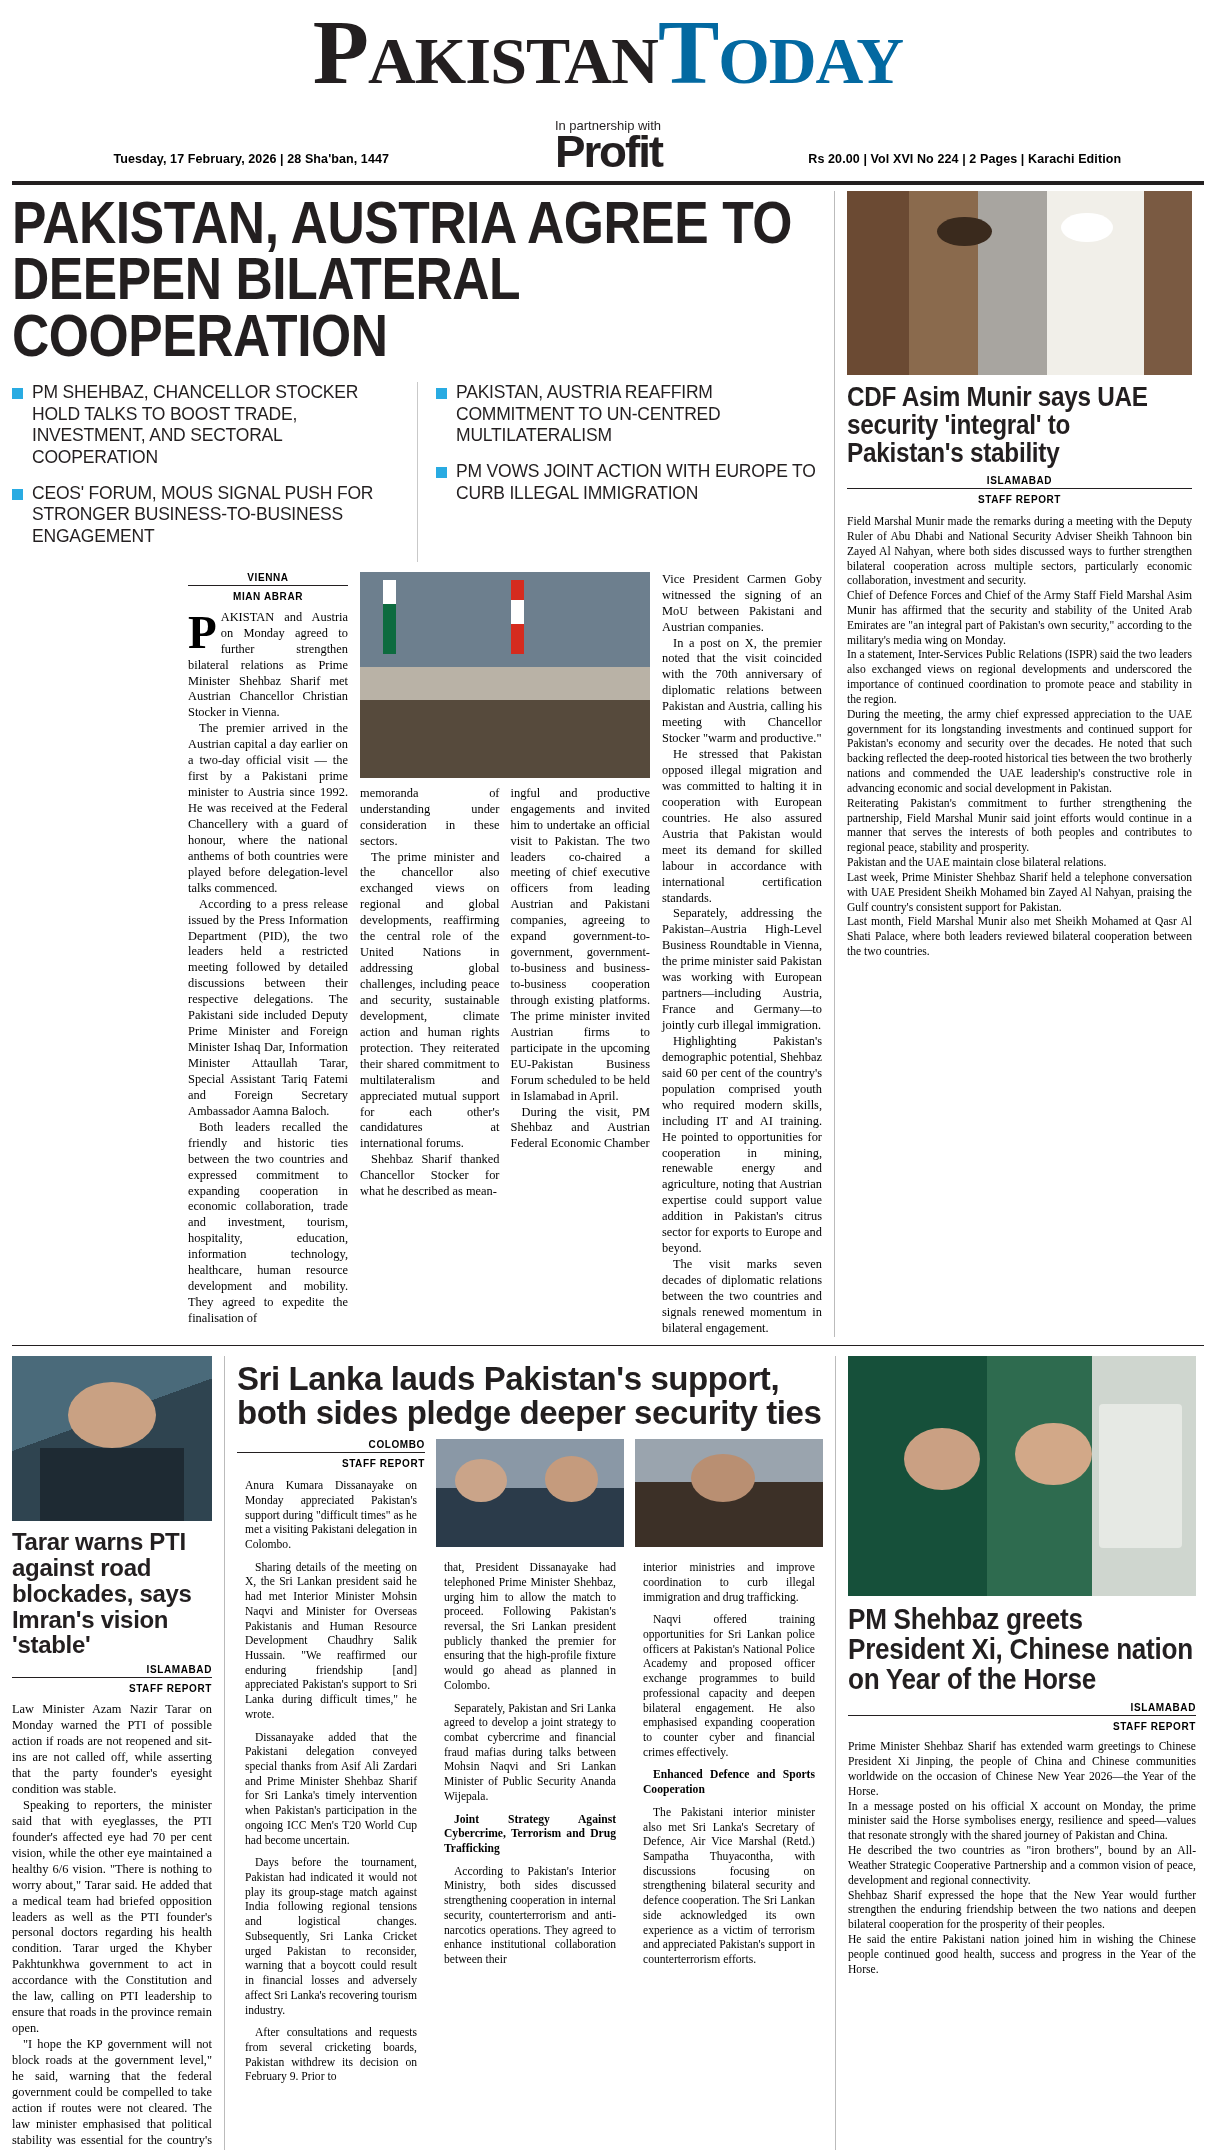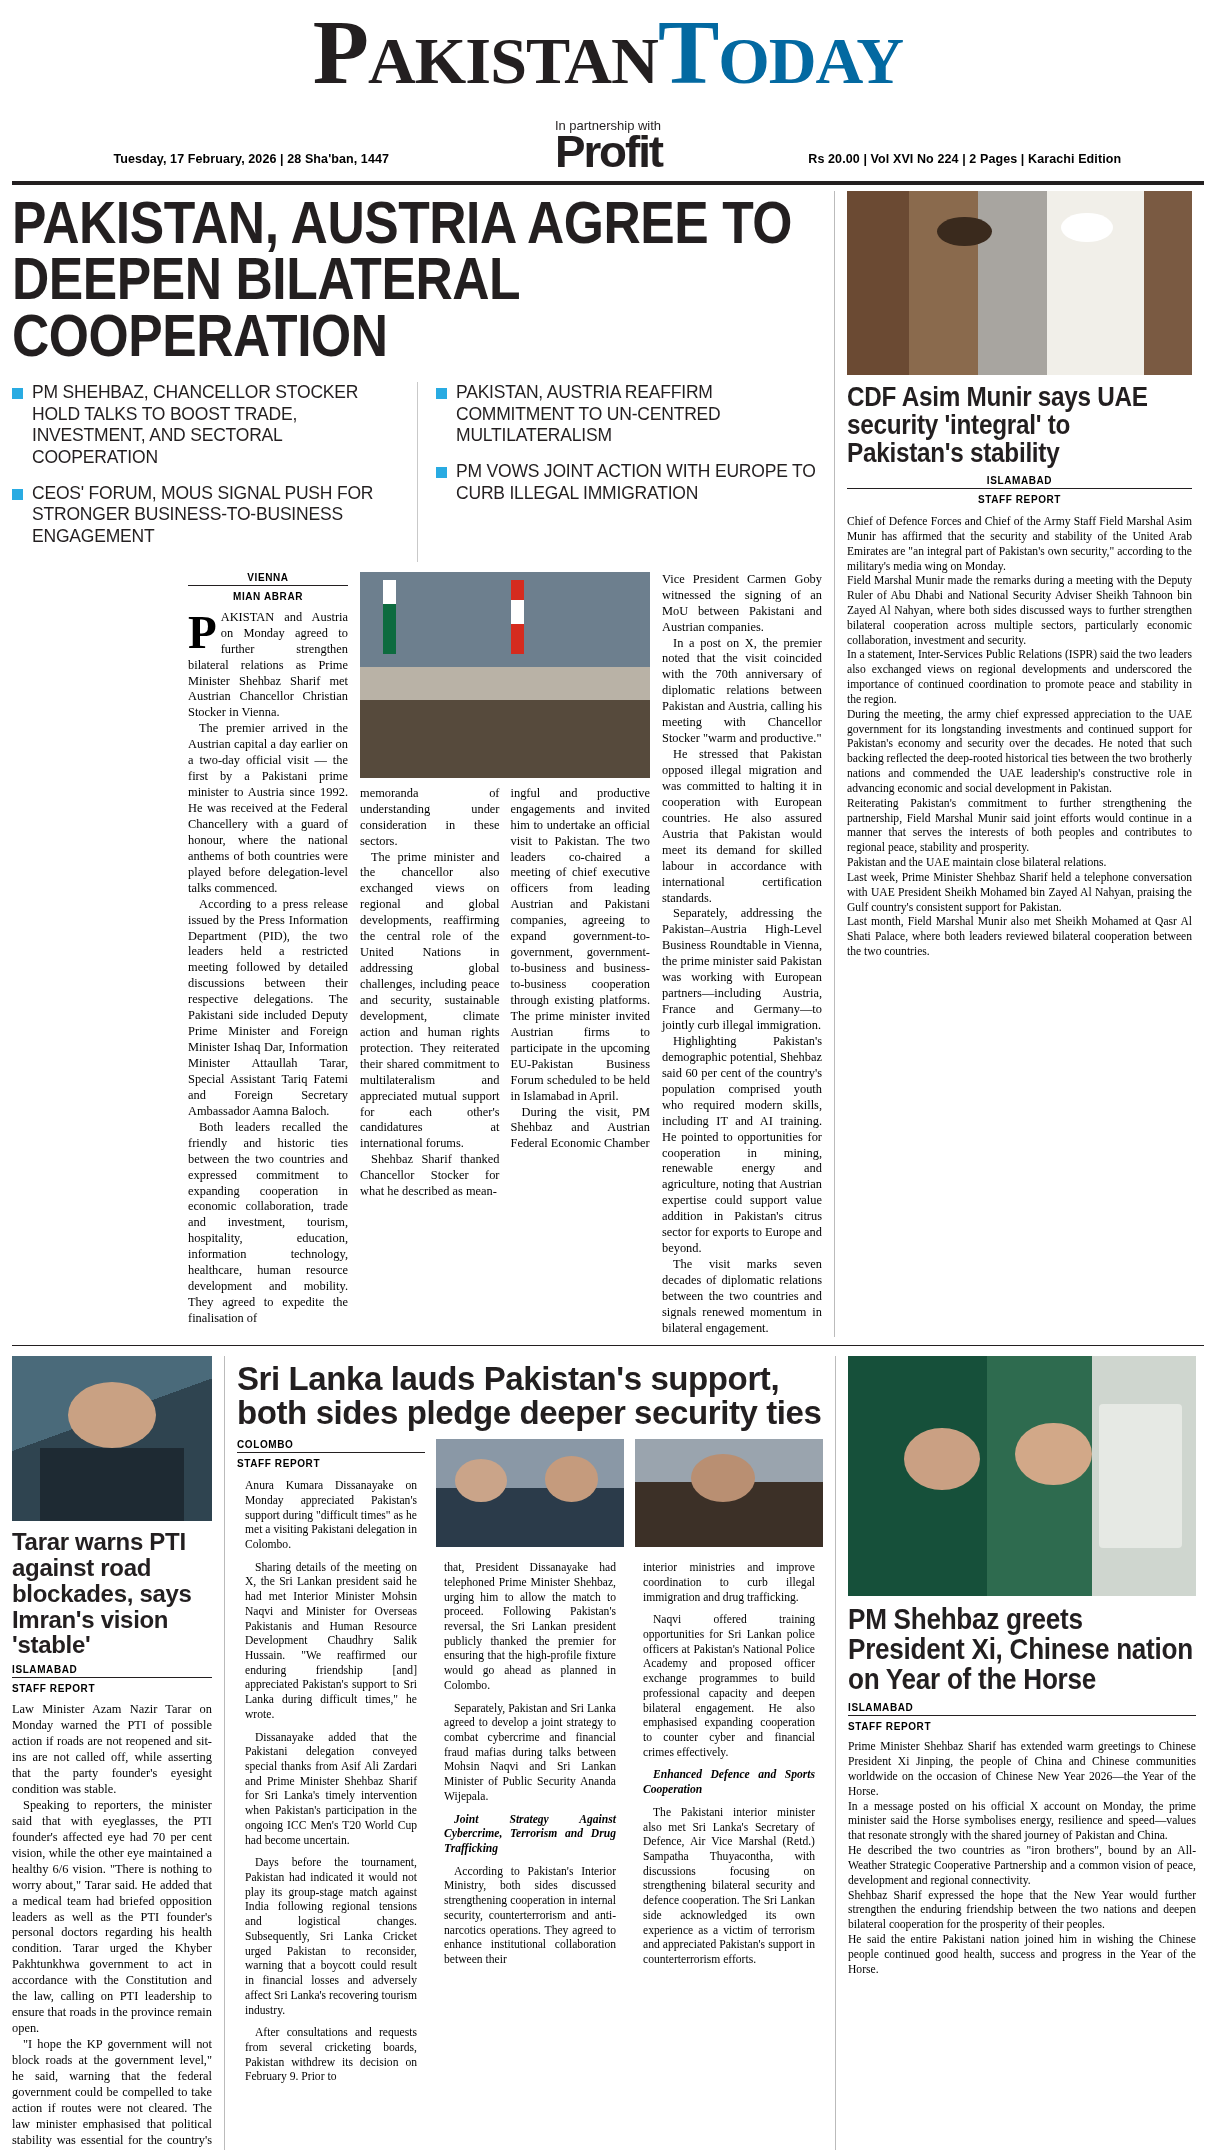--- a/index.html
+++ b/index.html
@@ -140,23 +140,23 @@
   }
   .subhead-left {
     font-family:"Liberation Sans", sans-serif;
     font-weight:700; font-size:24px; line-height:1.08; color:#231f20;
     letter-spacing:-0.3px; margin:8px 0 6px;
   }
   .mid-cols { display:flex; gap:11px; }
   .mc { flex:1; }
   .mc p { font-size:11.6px; line-height:1.27; text-align:justify; margin:8px; text-indent:10px; }
   .mc p.first { text-indent:0; }
-  .runin { font-weight:700;font-style:italic; }
-
-  .mini-byline { text-align:left; margin:0 0 6px; }
+  .runin { font-weight:700; }
+
+  .mini-byline { text-align:right; margin:0 0 6px; }
 </style>
 </head>
 <body>
 
 <div class="page">
 
   <div class="masthead">
     <div class="mh-title">
       <span class="pk"><span>P</span><span class="mh-cap">AKISTAN</span></span><span class="td"><span>T</span><span class="mh-cap">ODAY</span></span>
     </div>
@@ -260,22 +260,22 @@
              linear-gradient(90deg,#6b4a33 0 18%, #8a6a4d 18% 38%, #a8a5a0 38% 58%, #f1efe9 58% 86%, #7a5a42 86% 100%);"></div>
         <div style="position:absolute;left:26%;top:14%;width:16%;height:16%;border-radius:50%;background:#3a2a1d;"></div>
         <div style="position:absolute;left:62%;top:12%;width:15%;height:16%;border-radius:50%;background:#fff;"></div>
       </div>
       <div class="rr-head">CDF Asim Munir says UAE security 'integral' to Pakistan's stability</div>
       <div class="rr-byline byline-wrap">
         <span class="byline-city">ISLAMABAD</span>
         <span class="byline-name">STAFF REPORT</span>
       </div>
       <div class="rr-body">
+        <p>Field Marshal Munir made the remarks during a meeting with the Deputy Ruler of Abu Dhabi and National Security Adviser Sheikh Tahnoon bin Zayed Al Nahyan, where both sides discussed ways to further strengthen bilateral cooperation across multiple sectors, particularly economic collaboration, investment and security.</p>
         <p>Chief of Defence Forces and Chief of the Army Staff Field Marshal Asim Munir has affirmed that the security and stability of the United Arab Emirates are "an integral part of Pakistan's own security," according to the military's media wing on Monday.</p>
-        <p>Field Marshal Munir made the remarks during a meeting with the Deputy Ruler of Abu Dhabi and National Security Adviser Sheikh Tahnoon bin Zayed Al Nahyan, where both sides discussed ways to further strengthen bilateral cooperation across multiple sectors, particularly economic collaboration, investment and security.</p>
         <p>In a statement, Inter-Services Public Relations (ISPR) said the two leaders also exchanged views on regional developments and underscored the importance of continued coordination to promote peace and stability in the region.</p>
         <p>During the meeting, the army chief expressed appreciation to the UAE government for its longstanding investments and continued support for Pakistan's economy and security over the decades. He noted that such backing reflected the deep-rooted historical ties between the two brotherly nations and commended the UAE leadership's constructive role in advancing economic and social development in Pakistan.</p>
         <p>Reiterating Pakistan's commitment to further strengthening the partnership, Field Marshal Munir said joint efforts would continue in a manner that serves the interests of both peoples and contributes to regional peace, stability and prosperity.</p>
         <p>Pakistan and the UAE maintain close bilateral relations.</p>
         <p>Last week, Prime Minister Shehbaz Sharif held a telephone conversation with UAE President Sheikh Mohamed bin Zayed Al Nahyan, praising the Gulf country's consistent support for Pakistan.</p>
         <p>Last month, Field Marshal Munir also met Sheikh Mohamed at Qasr Al Shati Palace, where both leaders reviewed bilateral cooperation between the two countries.</p>
       </div>
     </div>
   </div>
 

